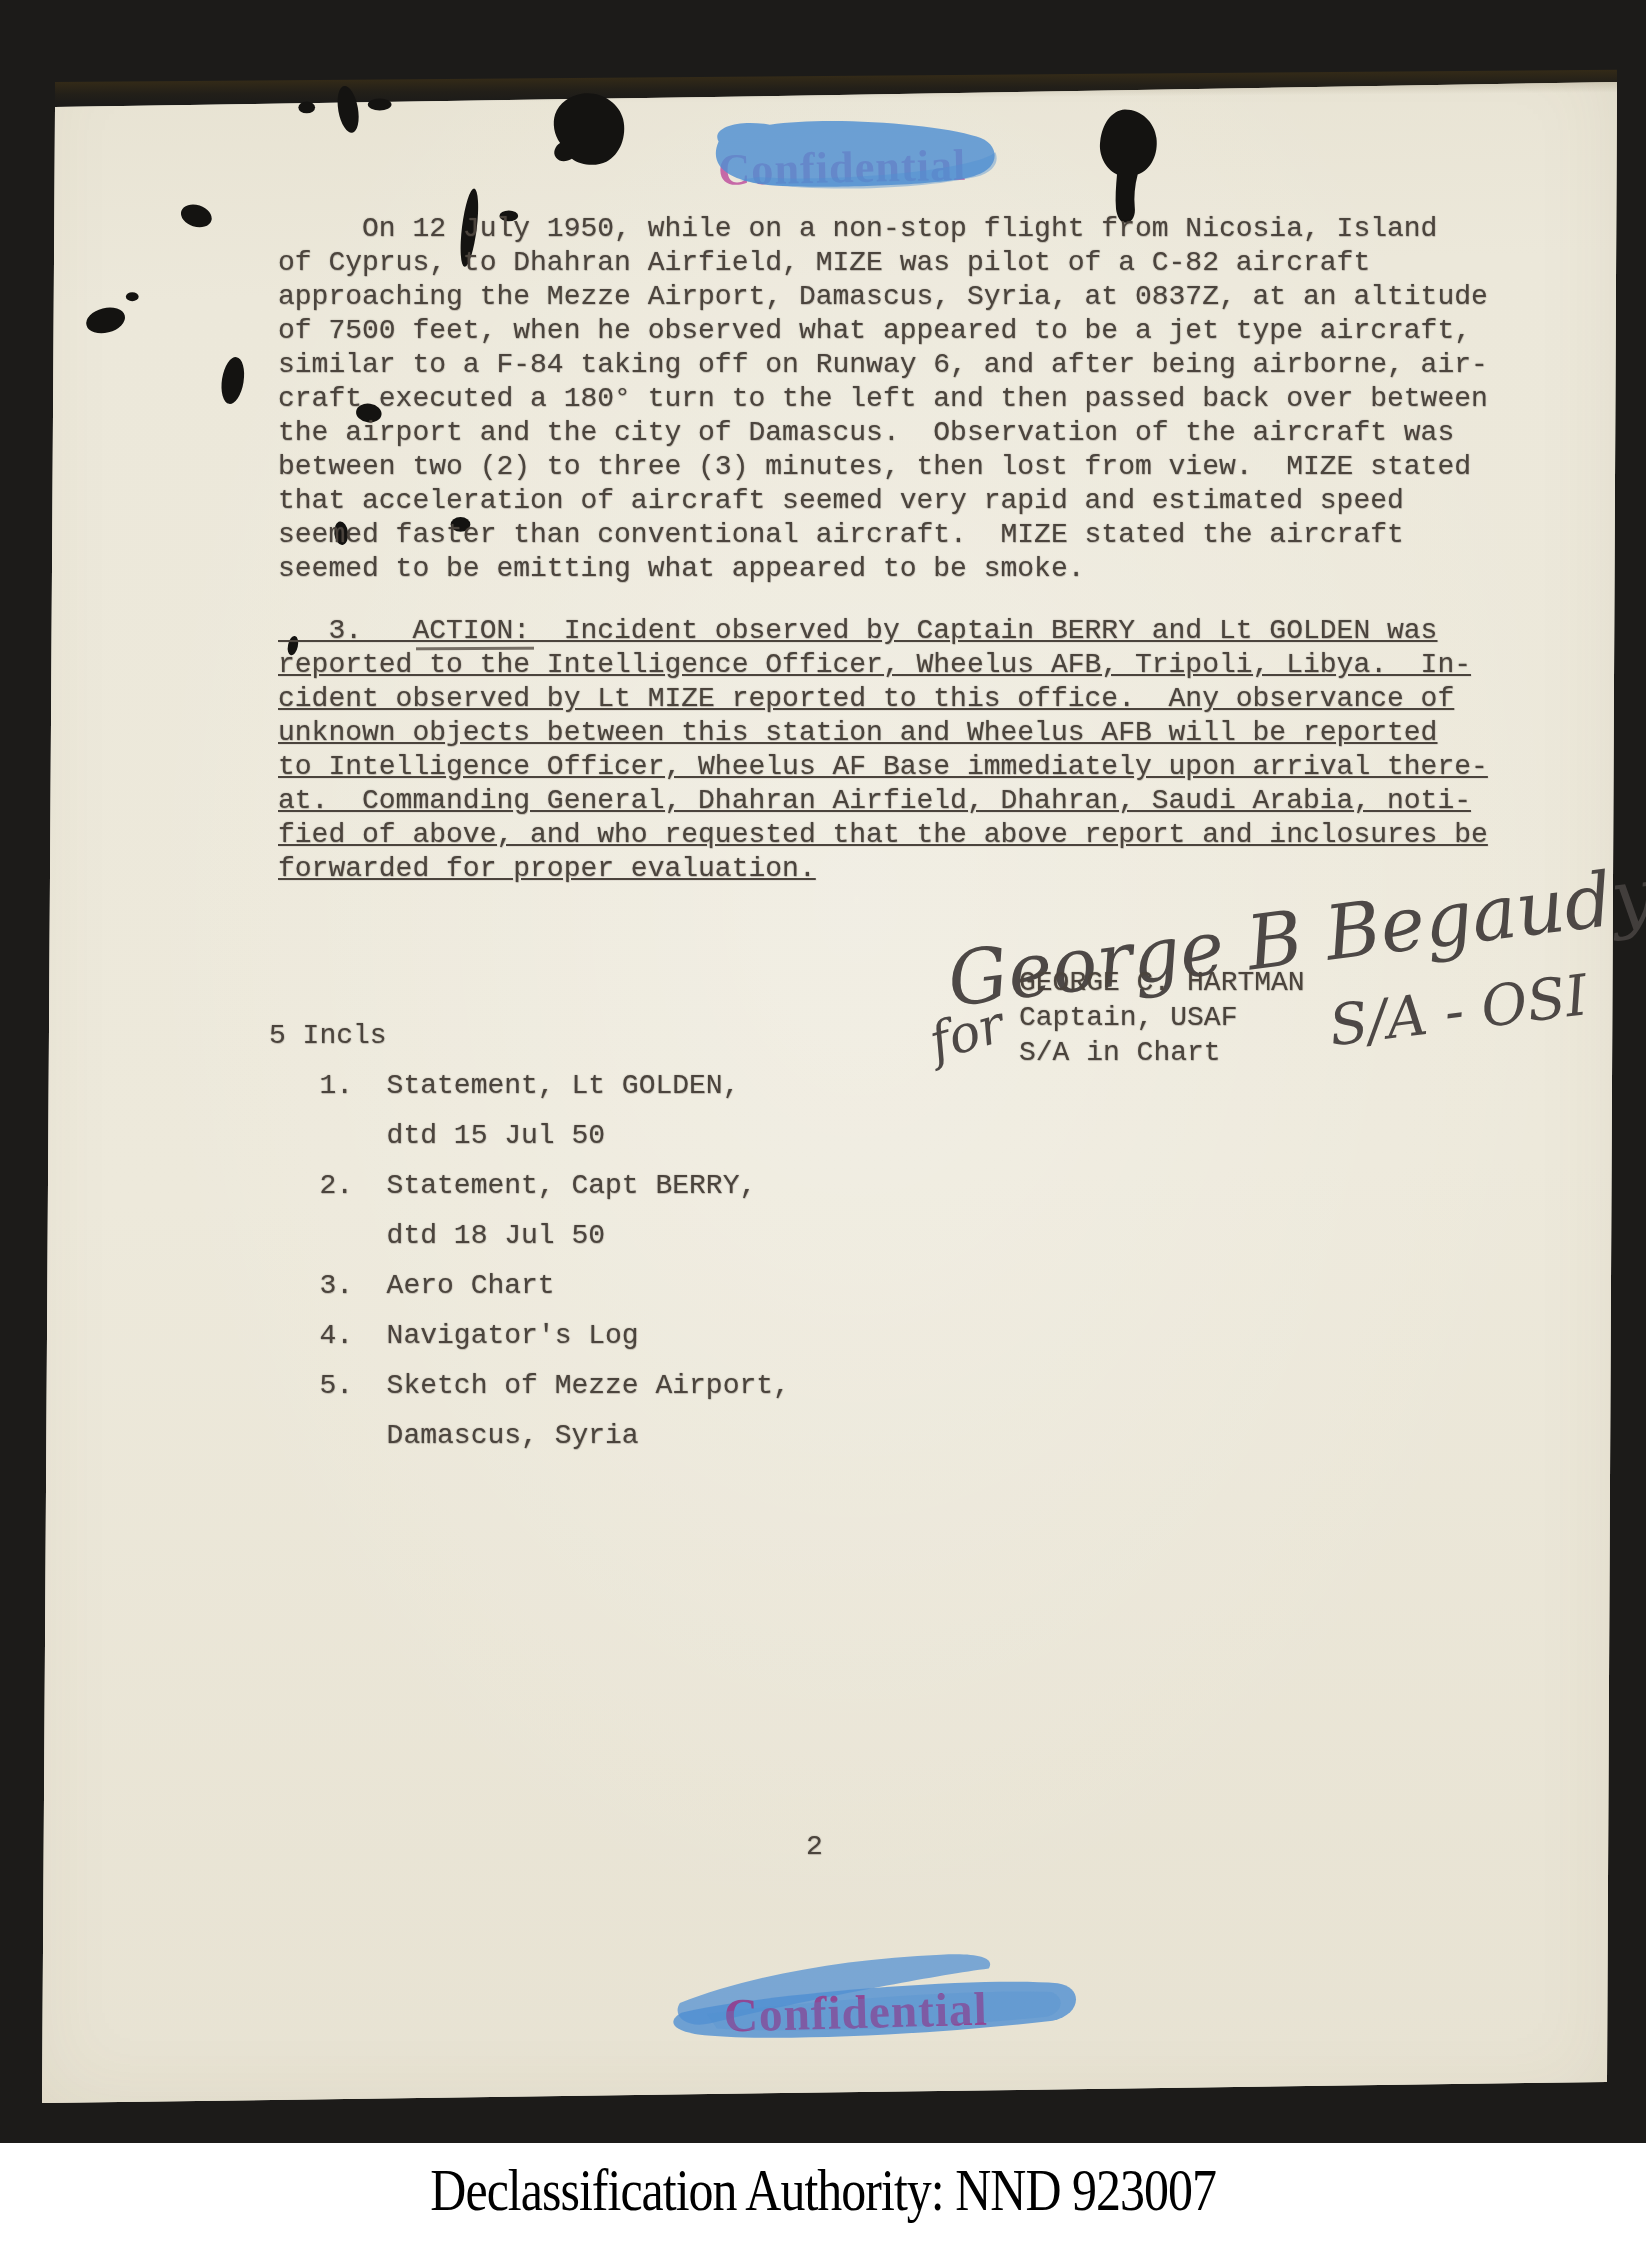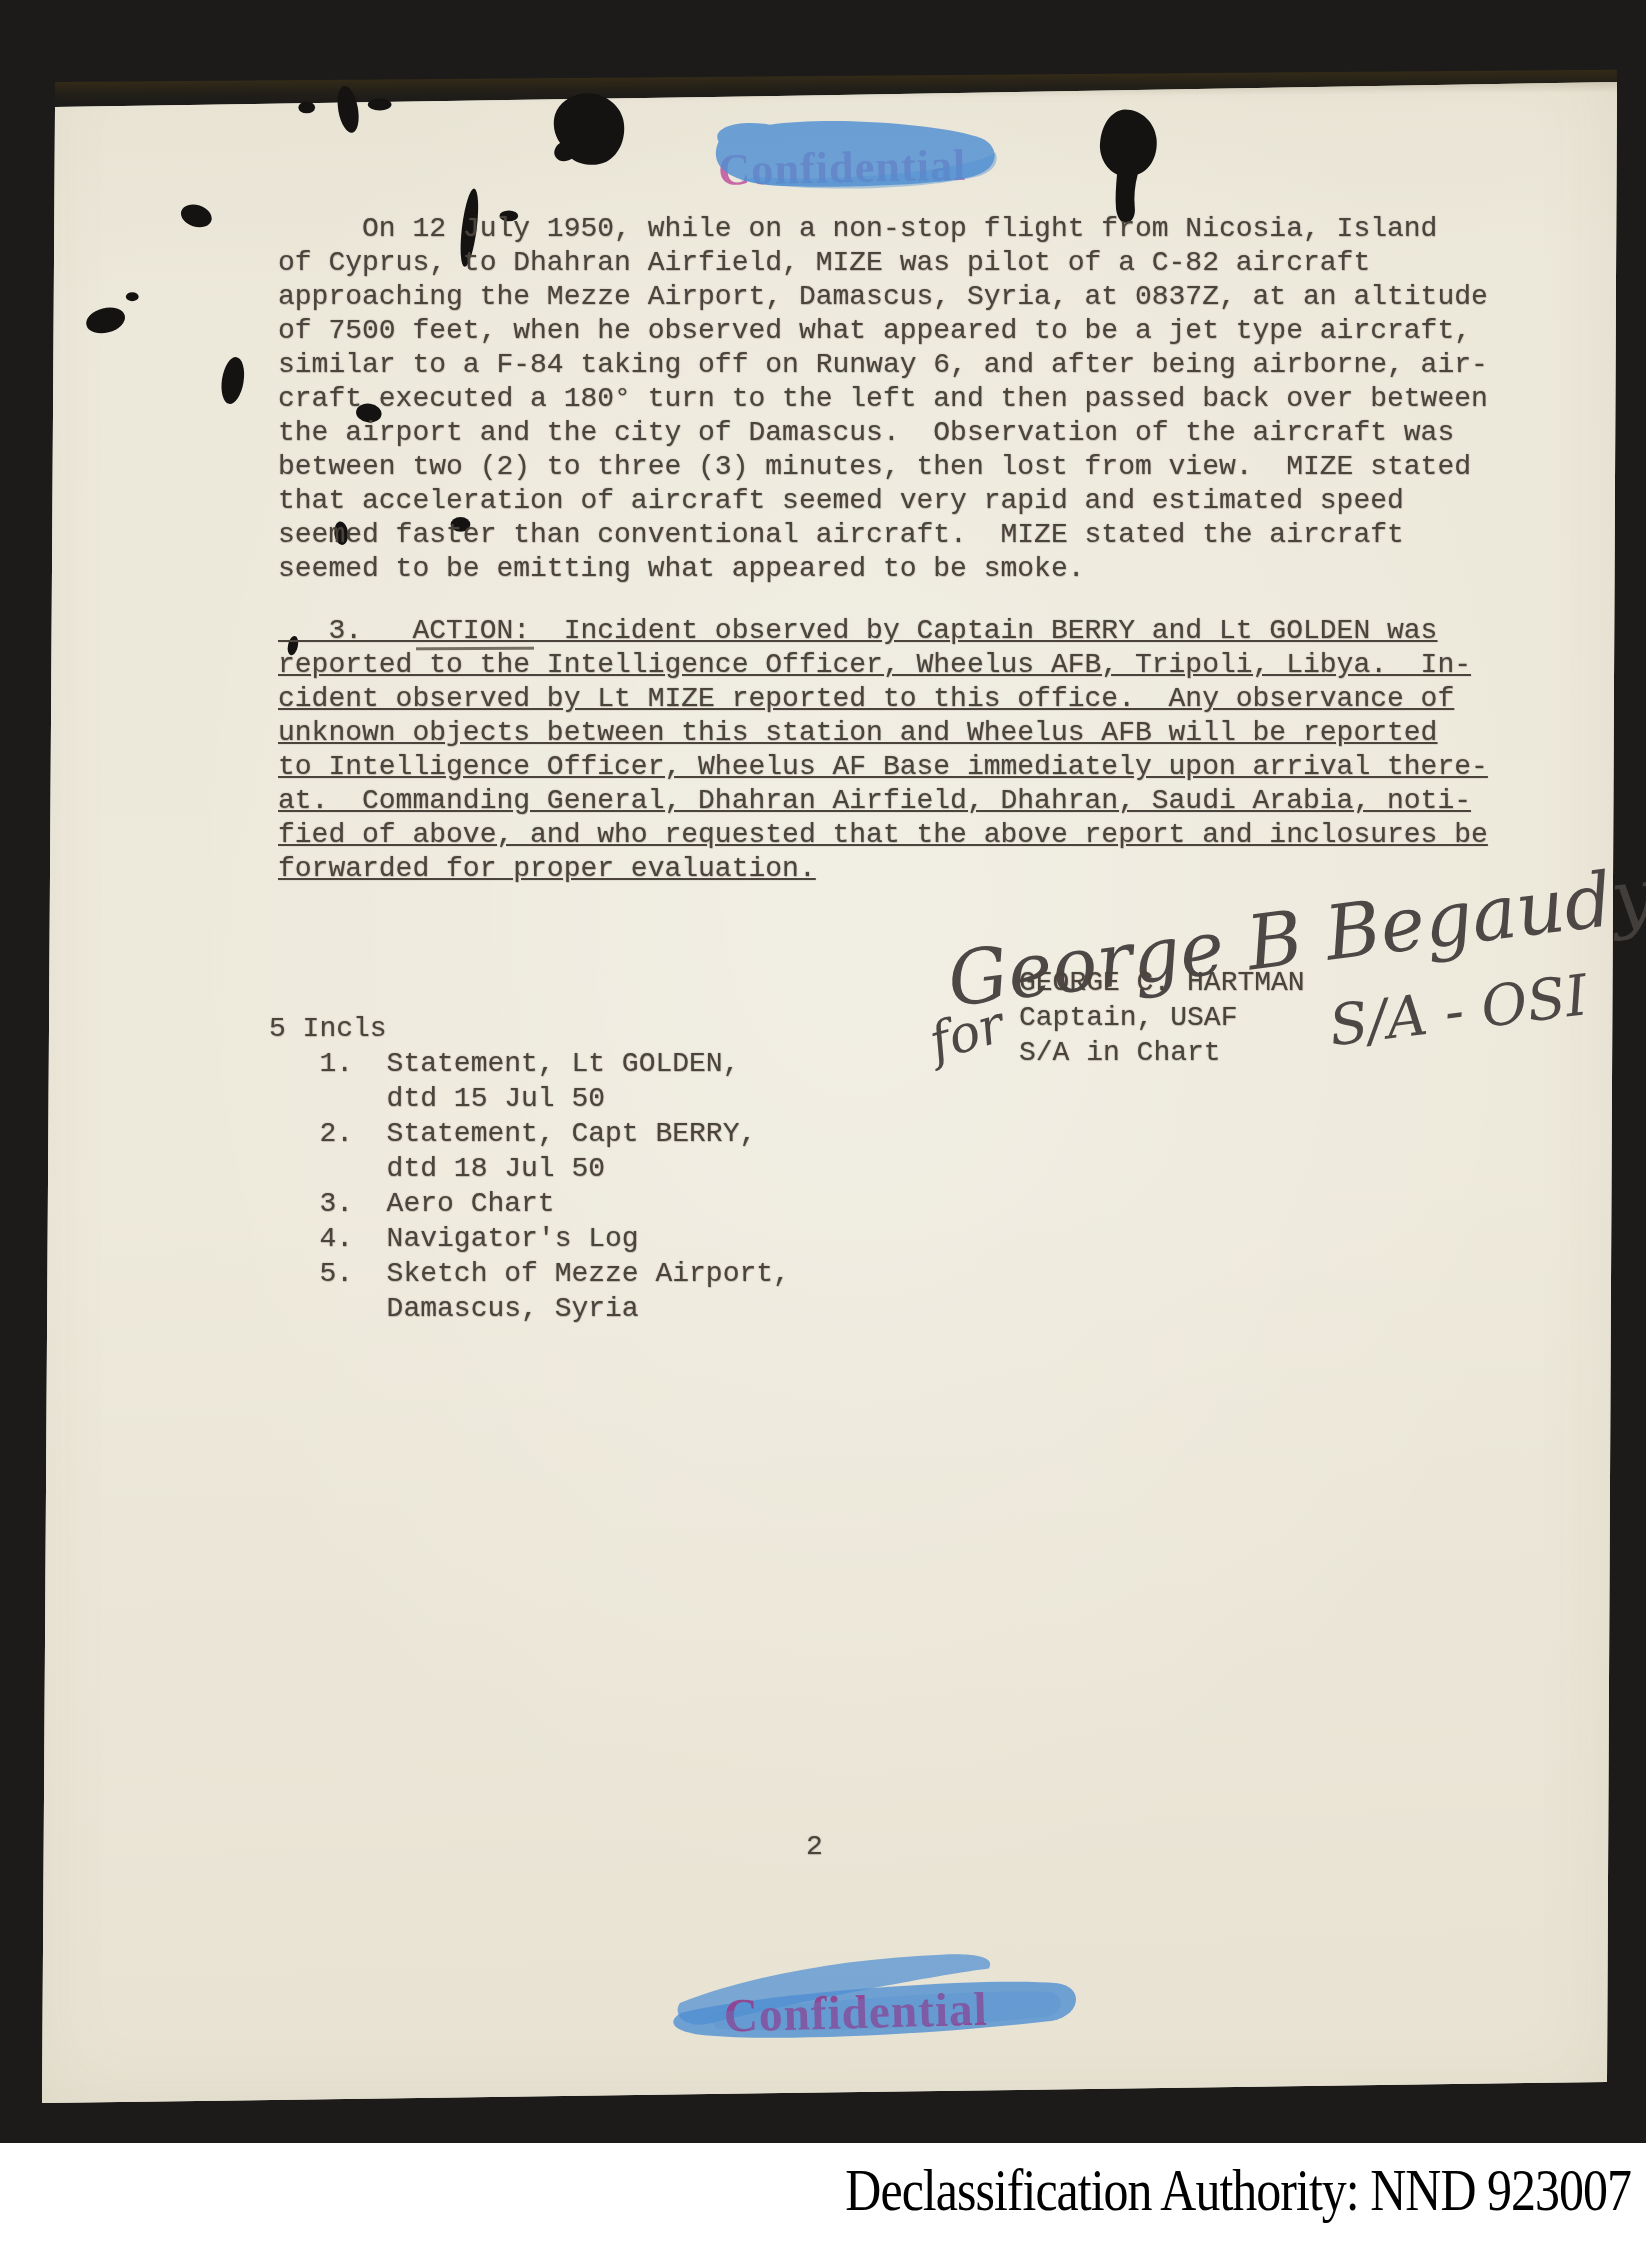--- a/index.html
+++ b/index.html
@@ -35,30 +35,30 @@
     pointer-events:none;
   }
   .type{
     position:absolute;
     font-family:"Liberation Mono","DejaVu Sans Mono",monospace;
     font-size:28px;line-height:34px;white-space:pre;
     color:var(--ink);
     text-shadow:0 0 1.5px rgba(76,68,60,.48), 0.5px 0.5px 0 rgba(76,68,60,.18);
     filter:blur(0.2px);
   }
-  .incls{line-height:35px;}
+  .incls{line-height:50px;}
   .sig-typed{line-height:35px;}
   .action-underline{
     position:absolute;left:416px;top:647px;width:118px;height:2.5px;
     background:rgba(70,62,54,.72);filter:blur(0.3px);transform:rotate(-.3deg);
   }
   .pagenum{left:806px;top:1830px;}
   .declass-bar{
     position:absolute;left:0;top:2143px;width:1647px;height:94px;
-    background:#ffffff;display:flex;align-items:center;justify-content:flex-end;
+    background:#ffffff;display:flex;align-items:center;justify-content:center;
   }
   .declass-text{
     font-family:"Liberation Serif","DejaVu Serif",serif;
     font-size:52px;color:#000;letter-spacing:-1px;
     transform:scaleX(.96) scaleY(1.12);white-space:nowrap;
   }
   .hand{
     font-family:"DejaVu Serif","Liberation Serif",serif;
     font-style:italic;fill:#45403e;
   }

